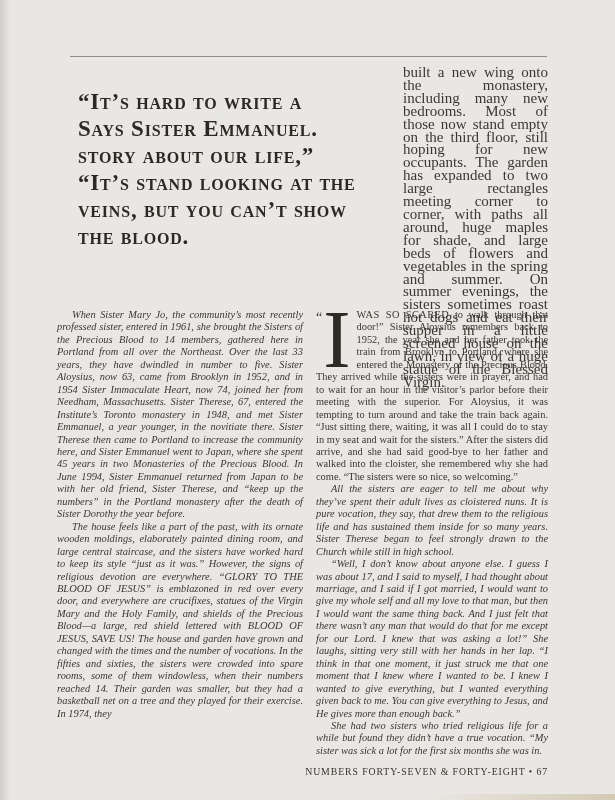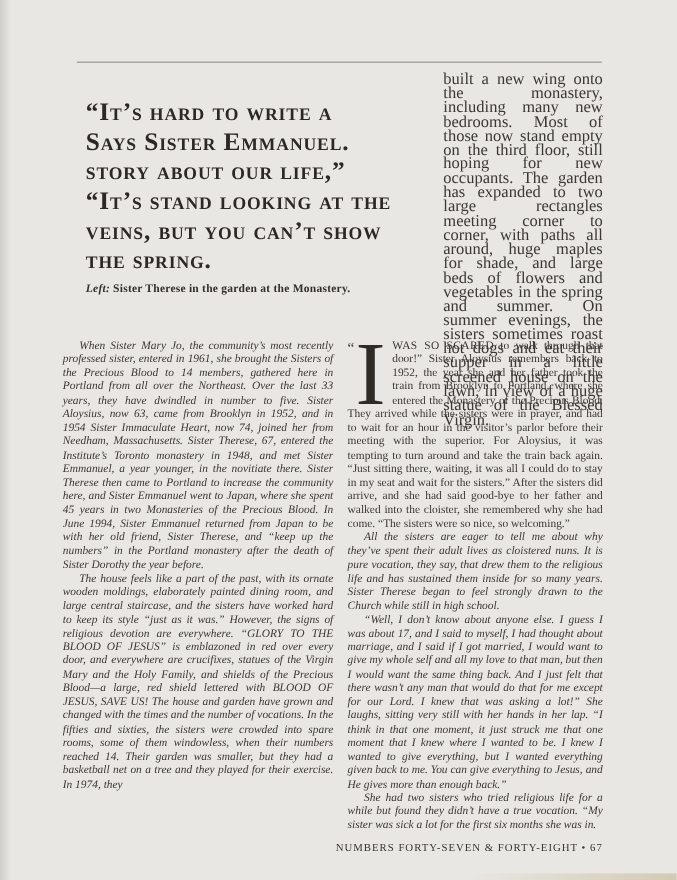--- a/index.html
+++ b/index.html
@@ -81,25 +81,22 @@
   <span>built a new wing onto the monastery, including many new bedrooms. Most of those now stand empty on the third floor, still hoping for new occupants. The garden has expanded to two large rectangles meeting corner to corner, with paths all around, huge maples for shade, and large beds of flowers and vegetables in the spring and summer. On summer evenings, the sisters sometimes roast hot dogs and eat their supper in a little screened house on the lawn, in view of a huge statue of the Blessed Virgin.</span>
 </div>
 
 <div class="pull-quote">
   <div>
       <div class="quote-line">“It’s hard to write a</div>
       <div class="quote-line">Says Sister Emmanuel.</div>
       <div class="quote-line">story about our life,”</div>
       <div class="quote-line">“It’s stand looking at the</div>
       <div class="quote-line">veins, but you can’t show</div>
-      <div class="quote-line">the spring.</div>
+      <div class="quote-line">the blood.</div>
     </div>
-  <div class="caption">
-    <span class="cap-label">Left:</span><span> Sister Therese in the garden at the Monastery.</span>
-  </div>
 </div>
 
 <div class="col col-left">
     <p class="indent">When Sister Mary Jo, the community’s most recently professed sister, entered in 1961, she brought the Sisters of the Precious Blood to 14 members, gathered here in Portland from all over the Northeast. Over the last 33 years, they have dwindled in number to five. Sister Aloysius, now 63, came from Brooklyn in 1952, and in 1954 Sister Immaculate Heart, now 74, joined her from Needham, Massachusetts. Sister Therese, 67, entered the Institute’s Toronto monastery in 1948, and met Sister Emmanuel, a year younger, in the novitiate there. Sister Therese then came to Portland to increase the community here, and Sister Emmanuel went to Japan, where she spent 45 years in two Monasteries of the Precious Blood. In June 1994, Sister Emmanuel returned from Japan to be with her old friend, Sister Therese, and “keep up the numbers” in the Portland monastery after the death of Sister Dorothy the year before.</p>
     <p class="indent">The house feels like a part of the past, with its ornate wooden moldings, elaborately painted dining room, and large central staircase, and the sisters have worked hard to keep its style “just as it was.” However, the signs of religious devotion are everywhere. “GLORY TO THE BLOOD OF JESUS” is emblazoned in red over every door, and everywhere are crucifixes, statues of the Virgin Mary and the Holy Family, and shields of the Precious Blood—a large, red shield lettered with BLOOD OF JESUS, SAVE US! The house and garden have grown and changed with the times and the number of vocations. In the fifties and sixties, the sisters were crowded into spare rooms, some of them windowless, when their numbers reached 14. Their garden was smaller, but they had a basketball net on a tree and they played for their exercise. In 1974, they</p>
   </div>
 
 <div class="col col-right">
   <p>
     <span class="dc-wrap">

